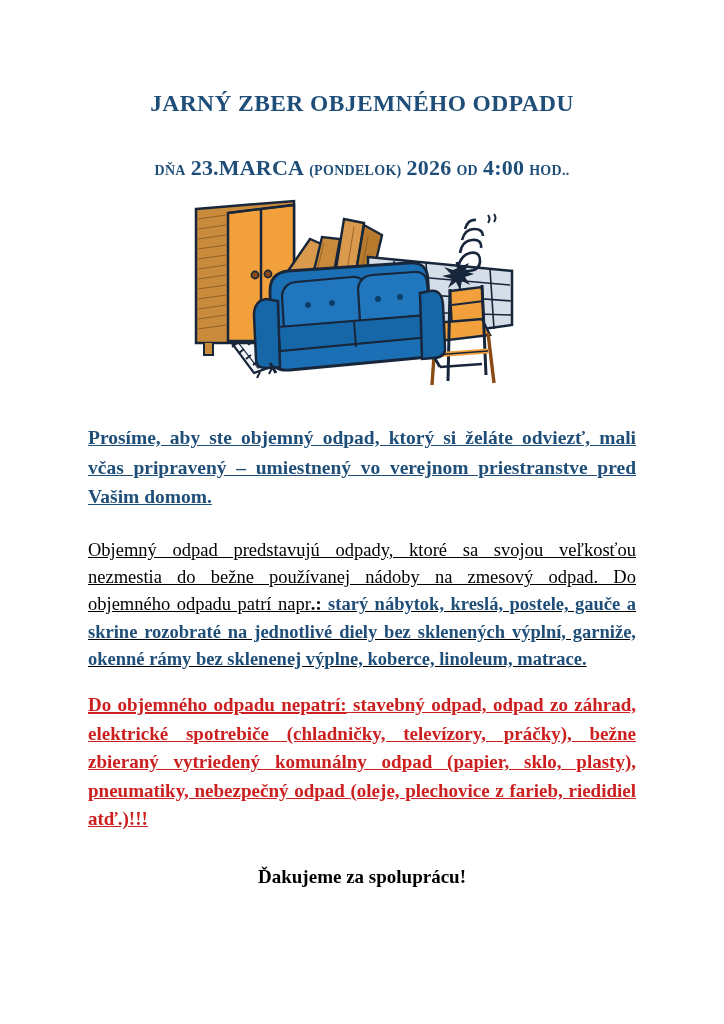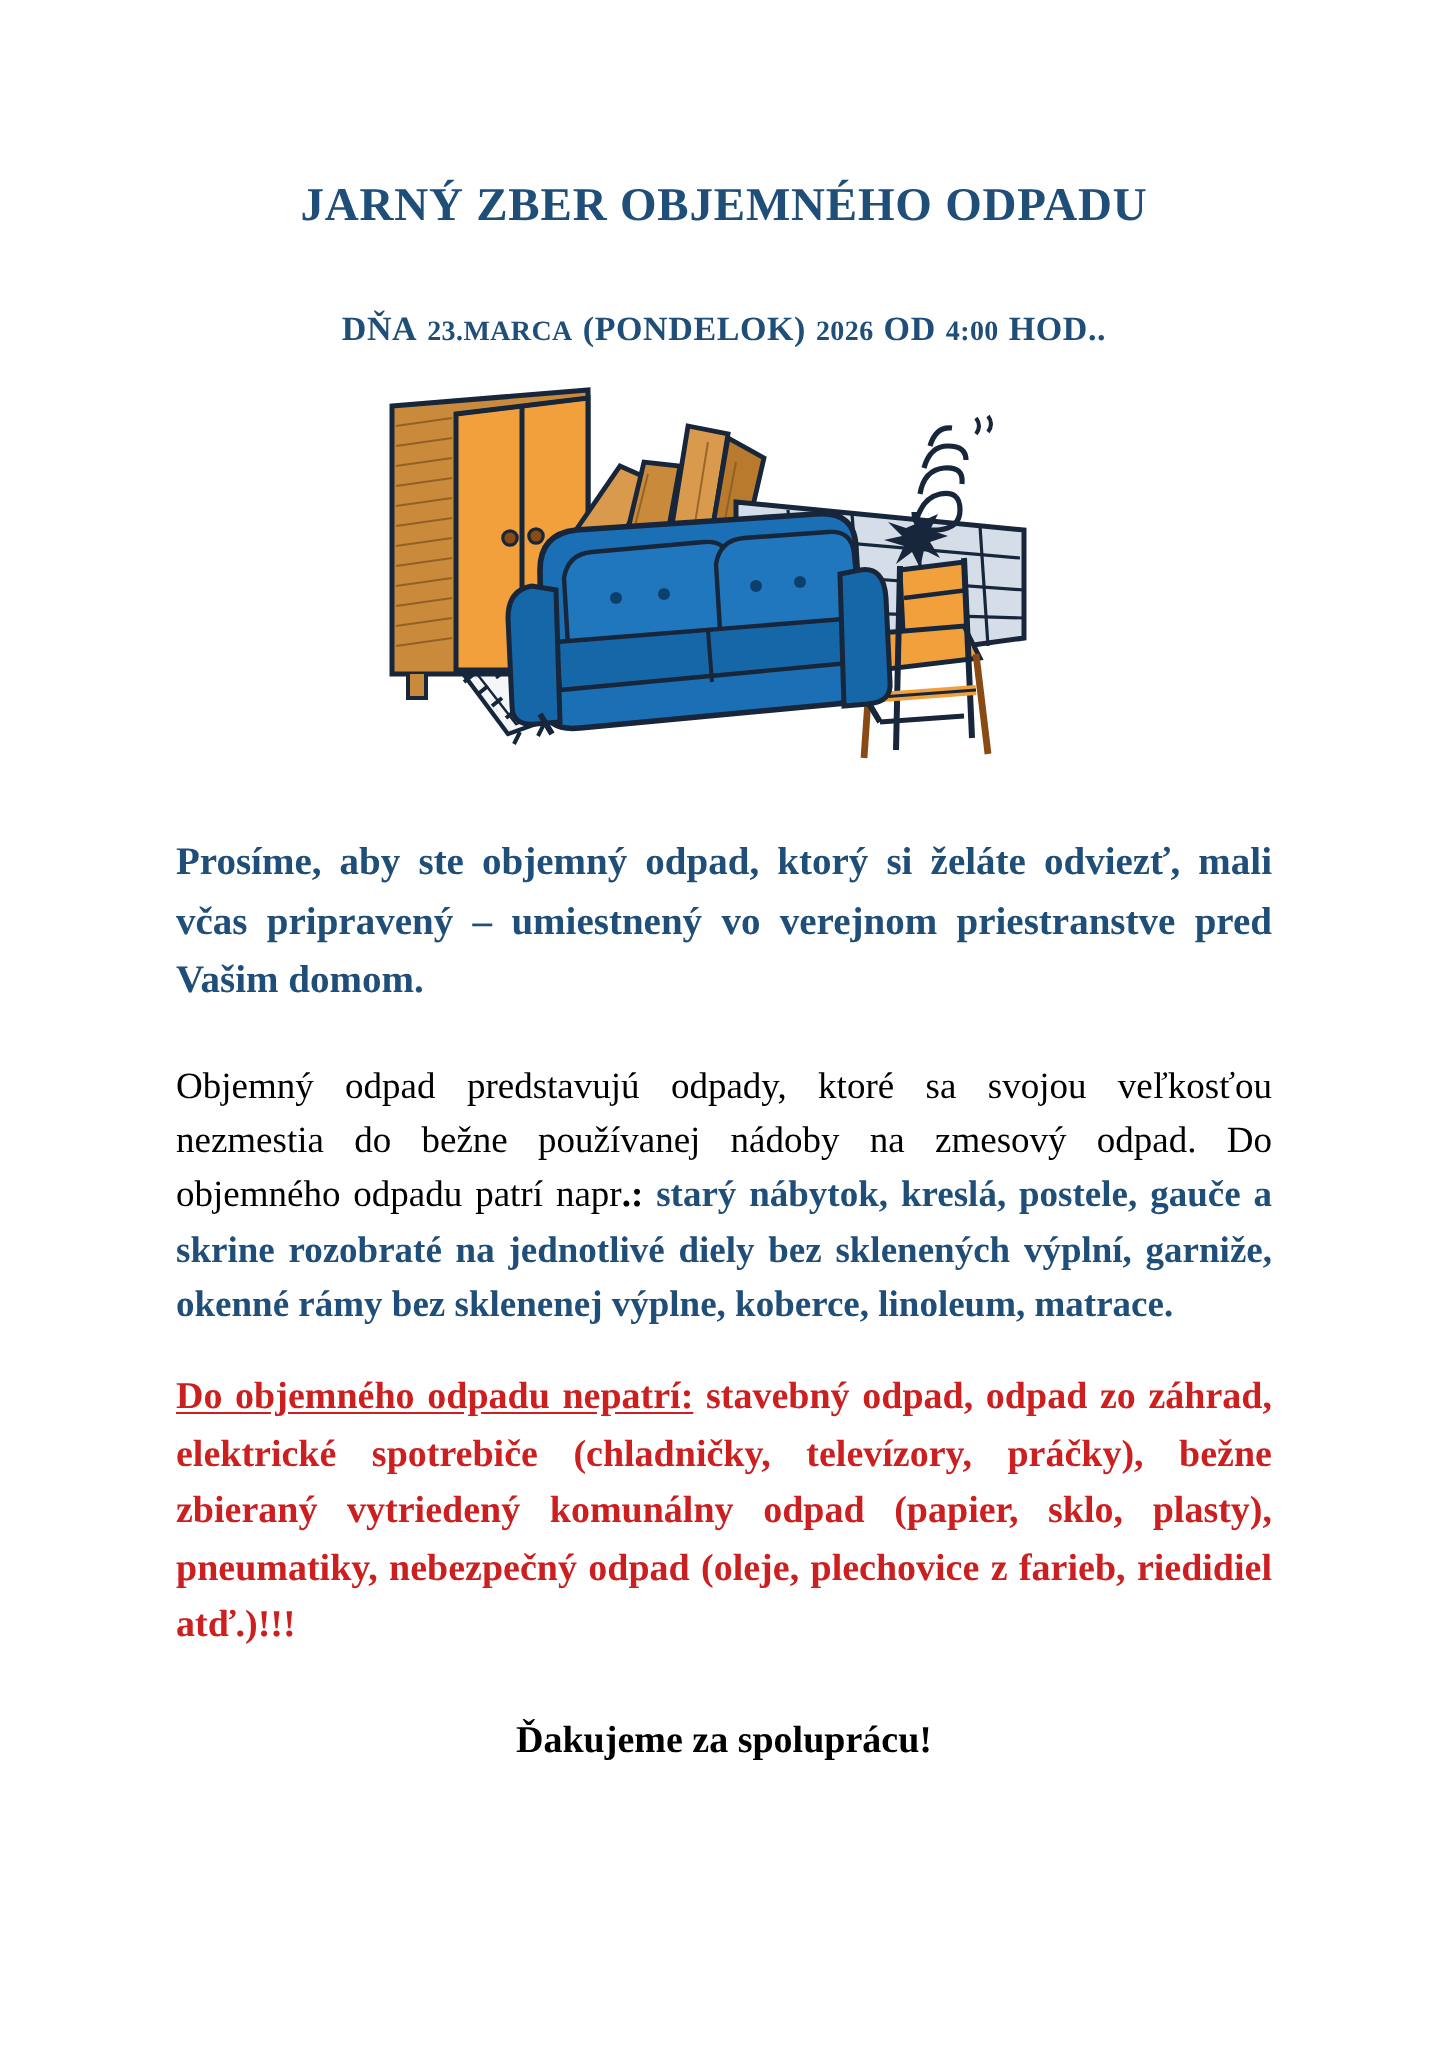--- a/index.html
+++ b/index.html
@@ -39,42 +39,43 @@
 
   
   .date-line {
     text-align: center;
     color: #1F4E79;
     font-weight: bold;
     margin-top: 36px;
     white-space: nowrap;
   }
   .date-line .sm {
-    font-size: 17px;
+    font-size: 14px;
     letter-spacing: 0.3px;
   }
   .date-line .lg {
-    font-size: 14px;
+    font-size: 22px;
     letter-spacing: 0.2px;
   }
   .date-line .sp { display: inline-block; width: 5px; }
 
   
   .illustration {
     margin: 14px auto 0 auto;
     width: 360px;
     height: 200px;
     display: block;
   }
 
   
   .para {
     text-align: justify;
     font-size: 18.5px;
     line-height: 1.44;
+    text-decoration: underline;
   }
   .para-intro {
     margin-top: 28px;
     color: #1F4E79;
     font-weight: bold;
     font-size: 19.5px;
     line-height: 1.5;
   }
   .para-what {
     margin-top: 26px;

